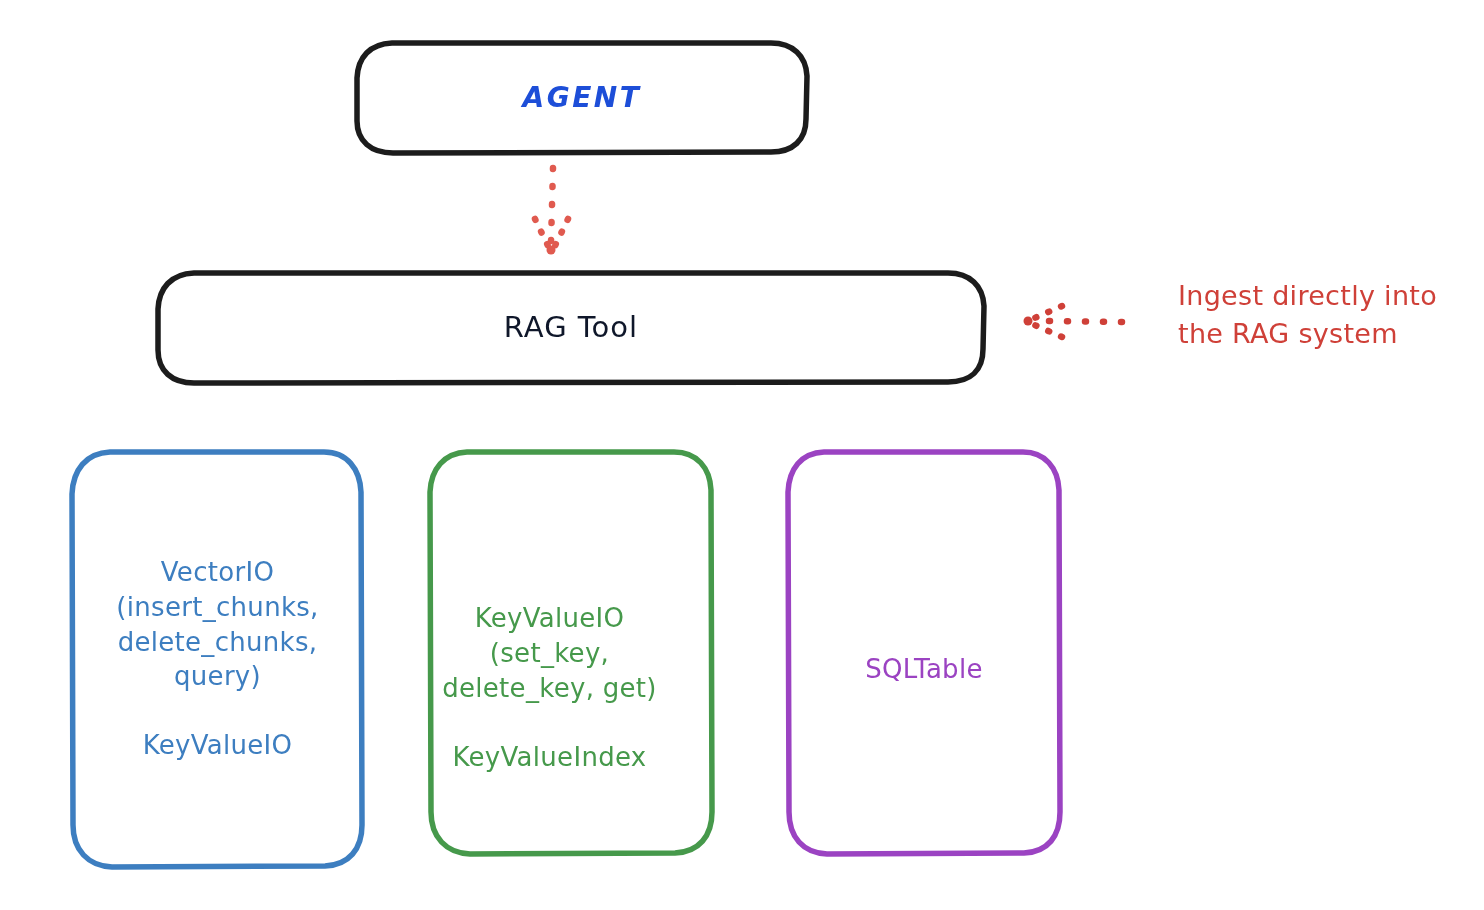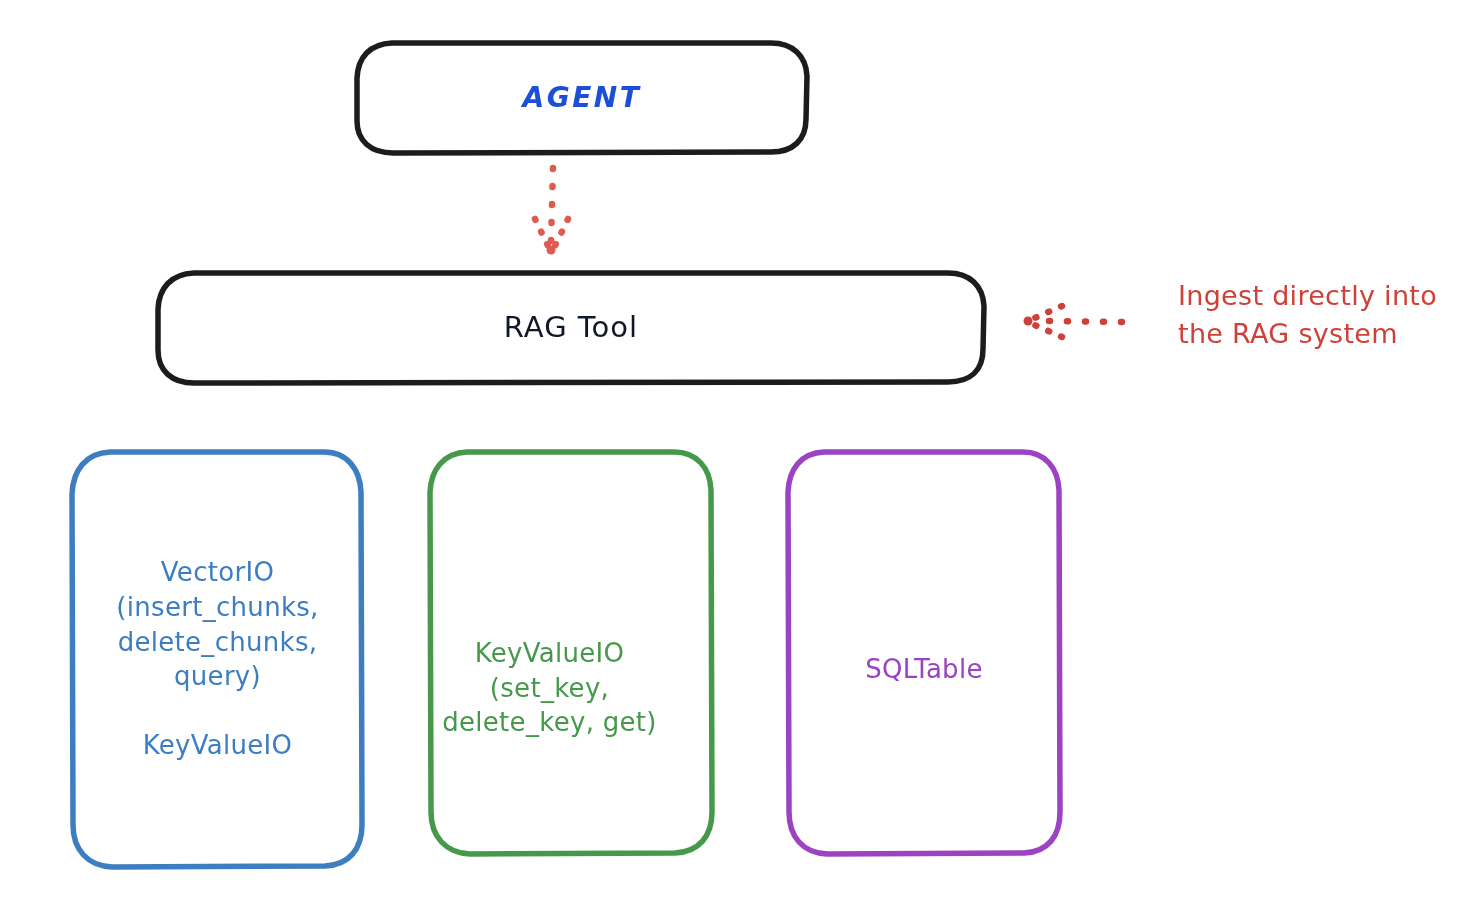--- a/index.html
+++ b/index.html
@@ -204,20 +204,21 @@
 (insert_chunks,
 delete_chunks,
 query)</span>
   <span class="node-label secondary">KeyValueIO</span>
 </div>
 
 <div class="node provider" id="keyvalueio-node">
   <span class="node-label">KeyValueIO
 (set_key,
 delete_key, get)</span>
+  <span class="node-label secondary">KeyValueIndex</span>
 </div>
 
 <div class="node provider" id="relationalio-node">
   <span class="node-label secondary">SQLTable</span>
 </div>
 
 <div id="ingest-annotation">Ingest directly into
 the RAG system</div>
 
 </body></html>

